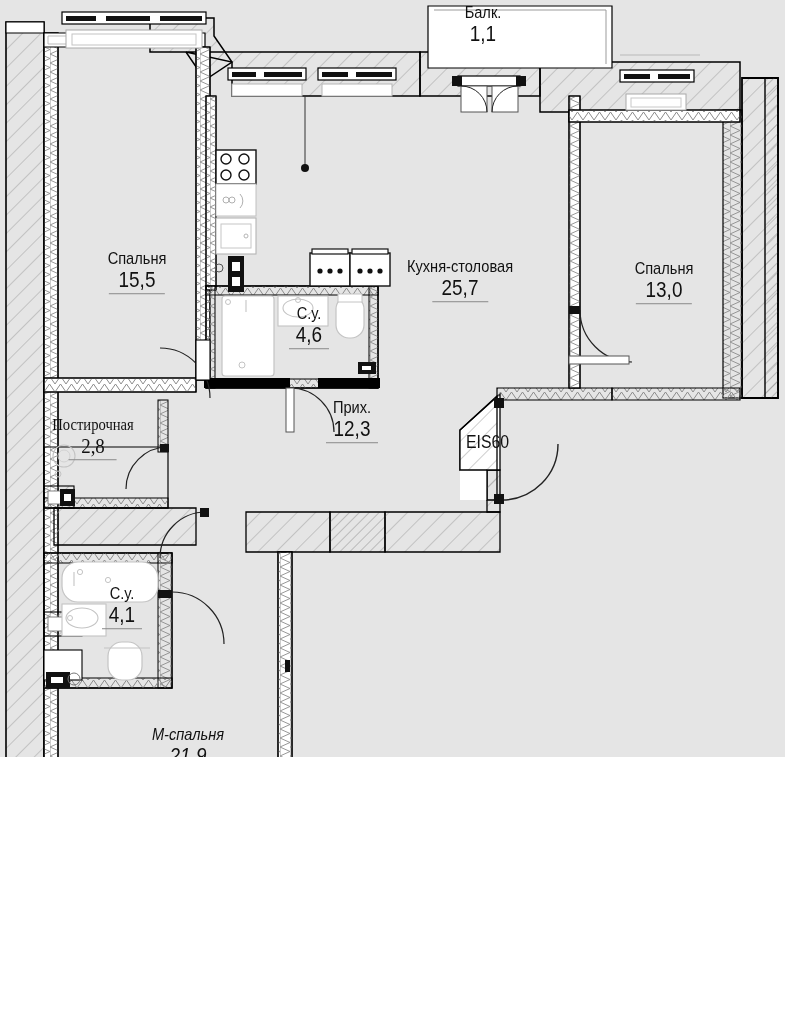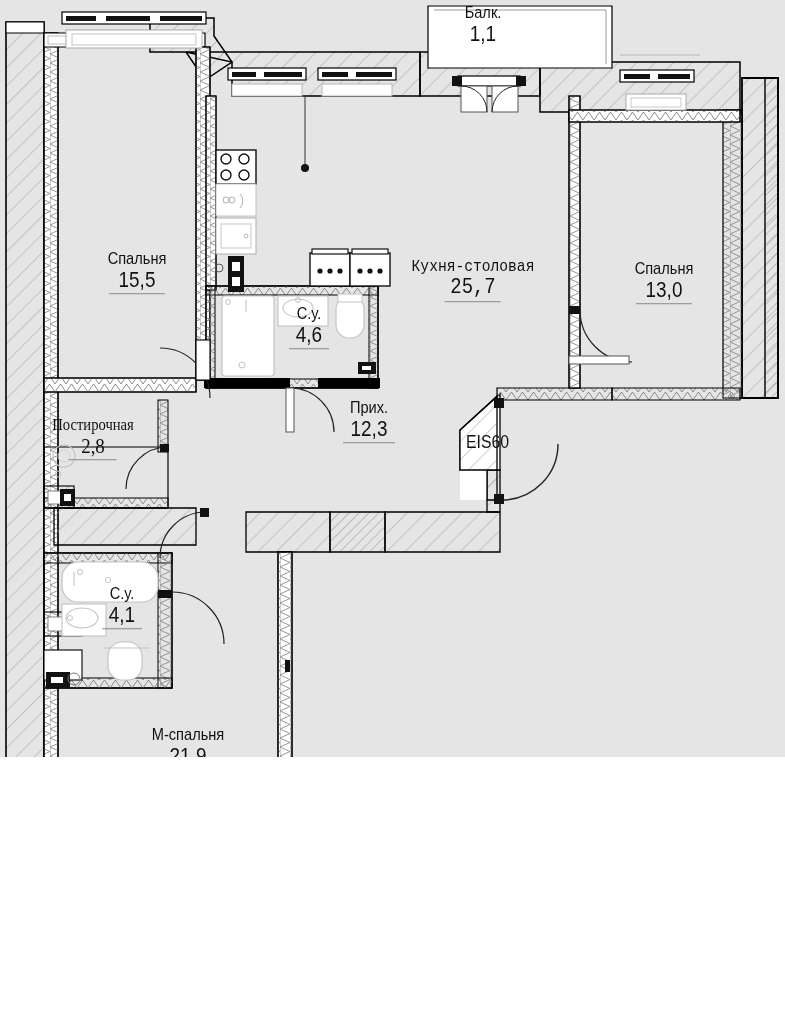--- a/index.html
+++ b/index.html
@@ -280,51 +280,51 @@
   <div id="labels">
       <div class="room-label" style="left: 483px; top: 25px; transform: translate(-50%, -50%);">
         <span class="rname">Балк.</span>
         <span class="rarea">1,1</span>
       </div>
       <div class="room-label" style="left: 137px; top: 272px; transform: translate(-50%, -50%);">
         <span class="rname">Спальня</span>
         <span class="rarea">15,5</span>
         <span class="uline" style="width: 56px; background: rgb(138, 138, 138);"></span>
       </div>
-      <div class="room-label" style="left: 473px; top: 280px; transform: translate(-50%, -50%); font-family: Liberation Mono, monospace;">
+      <div class="room-label" style="left: 460px; top: 280px; transform: translate(-50%, -50%);">
         <span class="rname">Кухня-столовая</span>
         <span class="rarea">25,7</span>
         <span class="uline" style="width: 56px; background: rgb(138, 138, 138);"></span>
       </div>
       <div class="room-label" style="left: 664px; top: 282px; transform: translate(-50%, -50%);">
         <span class="rname">Спальня</span>
         <span class="rarea">13,0</span>
         <span class="uline" style="width: 56px; background: rgb(138, 138, 138);"></span>
       </div>
       <div class="room-label" style="left: 309px; top: 327px; transform: translate(-50%, -50%);">
         <span class="rname">С.у.</span>
         <span class="rarea">4,6</span>
         <span class="uline" style="width: 40px; background: rgb(138, 138, 138);"></span>
       </div>
-      <div class="room-label" style="left: 369px; top: 421px; transform: translate(-50%, -50%);">
+      <div class="room-label" style="left: 352px; top: 421px; transform: translate(-50%, -50%);">
         <span class="rname">Прих.</span>
         <span class="rarea">12,3</span>
         <span class="uline" style="width: 52px; background: rgb(138, 138, 138);"></span>
       </div>
       <div class="room-label" style="left: 93px; top: 438px; transform: translate(-50%, -50%); font-family: Liberation Serif, serif;">
         <span class="rname">Постирочная</span>
         <span class="rarea">2,8</span>
         <span class="uline" style="width: 48px; background: rgb(138, 138, 138);"></span>
       </div>
       <div class="room-label" style="left: 122px; top: 607px; transform: translate(-50%, -50%);">
         <span class="rname">С.у.</span>
         <span class="rarea">4,1</span>
         <span class="uline" style="width: 40px; background: rgb(138, 138, 138);"></span>
       </div>
-      <div class="room-label" style="left: 188px; top: 748px; transform: translate(-50%, -50%);">
+      <div class="room-label" style="left: 188px; top: 748px; transform: translate(-50%, -50%); font-style: italic;">
         <span class="rname">М-спальня</span>
         <span class="rarea">21,9</span>
         <span class="uline" style="width: 56px; background: rgb(138, 138, 138);"></span>
       </div>
     </div>
 
   <div class="plain-label" id="ann-0" style="left: 463px; top: 432px;">EIS60</div>
 
 </div>
 

